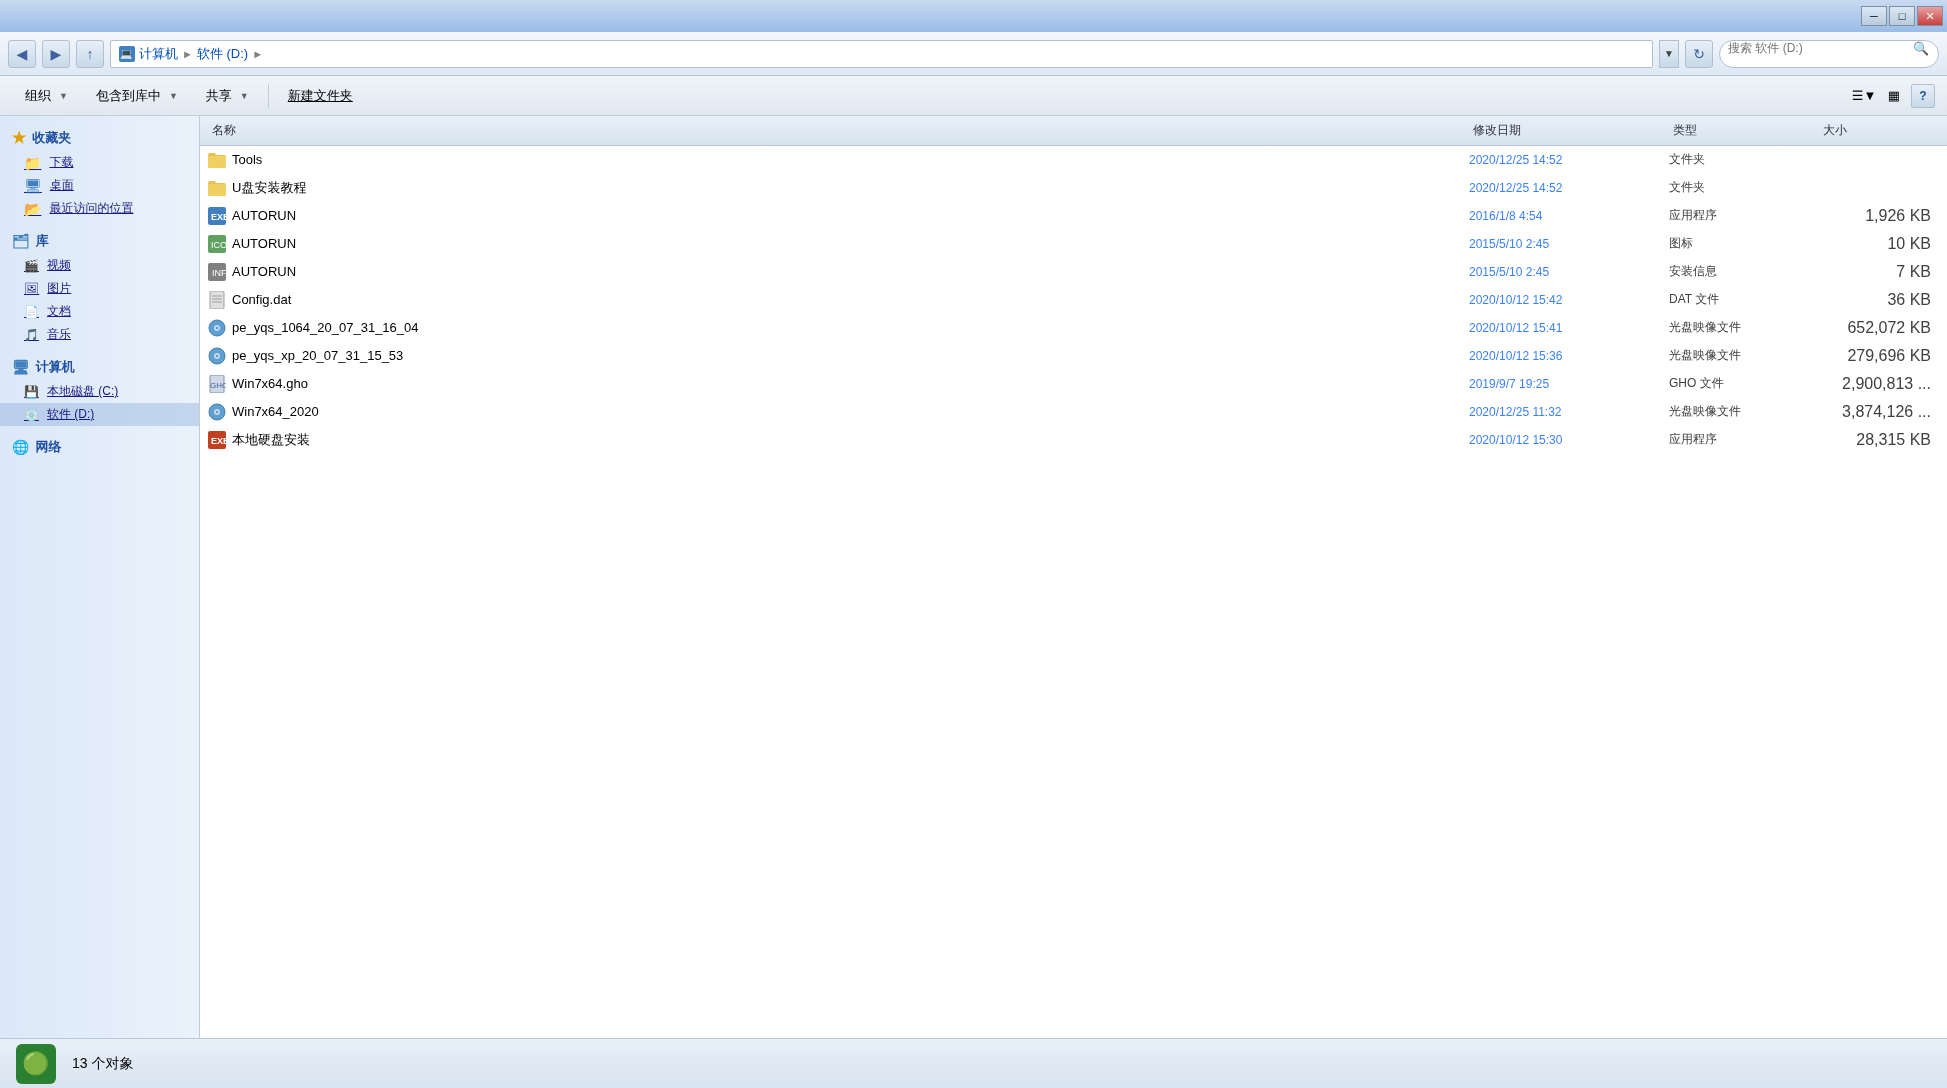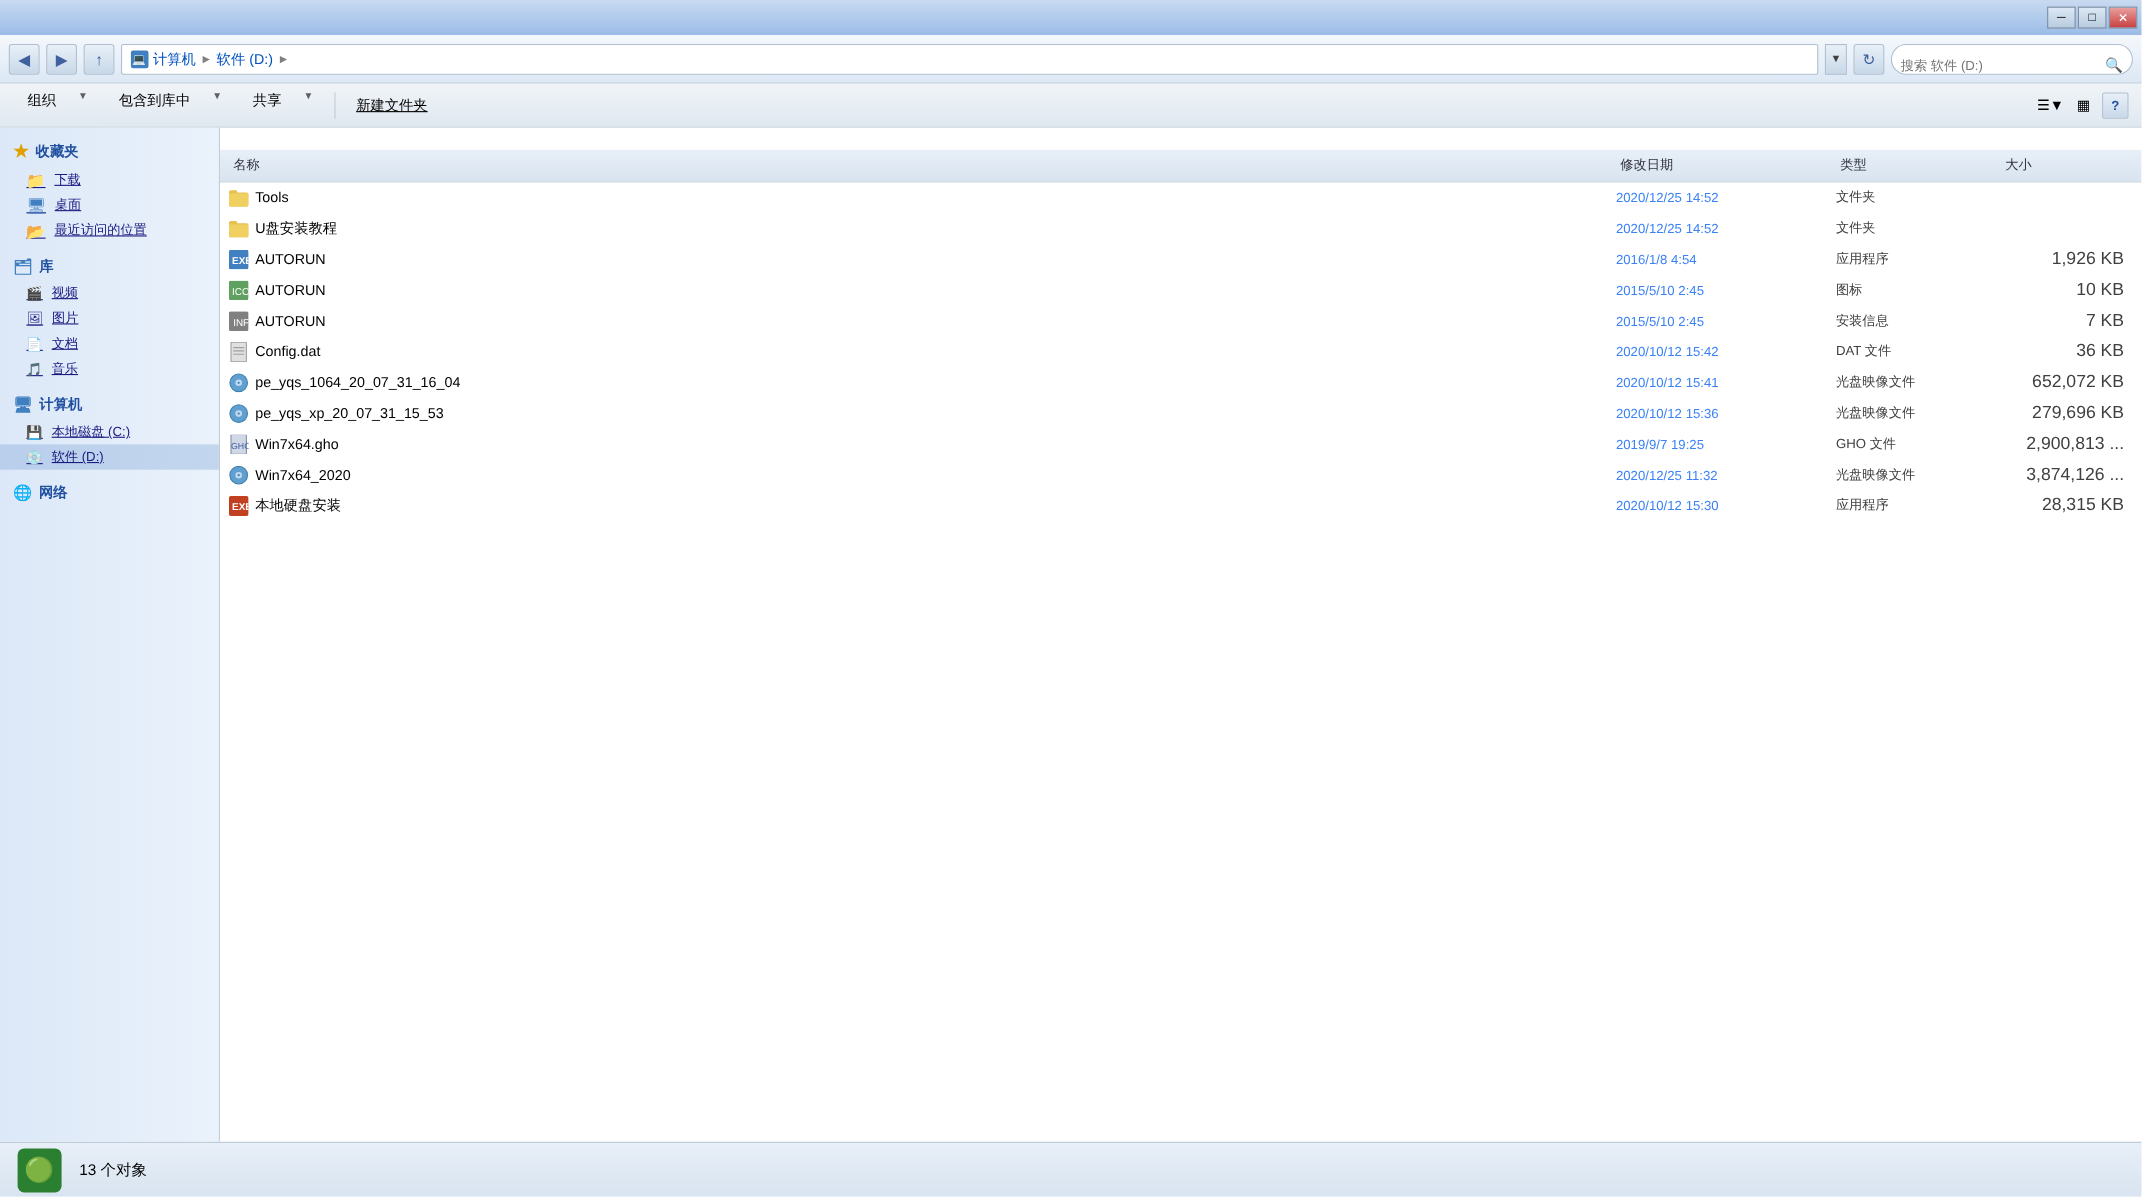--- a/index.html
+++ b/index.html
@@ -127,21 +127,21 @@
       justify-content: center;
       font-size: 14px;
       color: #4060a0;
       border-radius: 3px;
     }
     .search-box {
       width: 220px;
       height: 28px;
       border: 1px solid #b0c0d0;
       display: flex;
-      align-items: flex-end;
+      align-items: flex-start;
       background: white;
       border-radius: 14px;
       padding: 0 8px;
       gap: 4px;
     }
     .search-box input {
       border: none;
       outline: none;
       flex: 1;
       font-size: 12px;
@@ -165,22 +165,22 @@
       border-bottom: 1px solid #c0ccd8;
       flex-shrink: 0;
     }
     .toolbar-btn {
       height: 30px;
       padding: 0 12px;
       border: 1px solid transparent;
       background: transparent;
       cursor: pointer;
       display: flex;
-      align-items: flex-start;
-      gap: 20px;
+      align-items: center;
+      gap: 8px;
       font-size: 13px;
       color: #000;
       border-radius: 3px;
     }
     .toolbar-chevron {
       font-size: 9px;
       color: #606060;
     }
     .toolbar-separator {
       width: 1px;
@@ -285,21 +285,20 @@
     .icon-folder-yellow { color: #e0a000; }
     .icon-monitor { font-size: 14px; color: #4080c0; }
     .icon-network { font-size: 14px; color: #4080c0; }
 
     
     .file-area {
       flex: 1;
       display: flex;
       flex-direction: column;
       overflow: hidden;
-      margin-top: 20px;
     }
     .column-headers {
       display: grid;
       grid-template-columns: 1fr 200px 150px 120px;
       background: linear-gradient(to bottom, #e8eff8, #d8e4f0);
       border-bottom: 1px solid #b8c8d8;
       height: 30px;
       align-items: center;
       padding: 0 8px;
       flex-shrink: 0;

